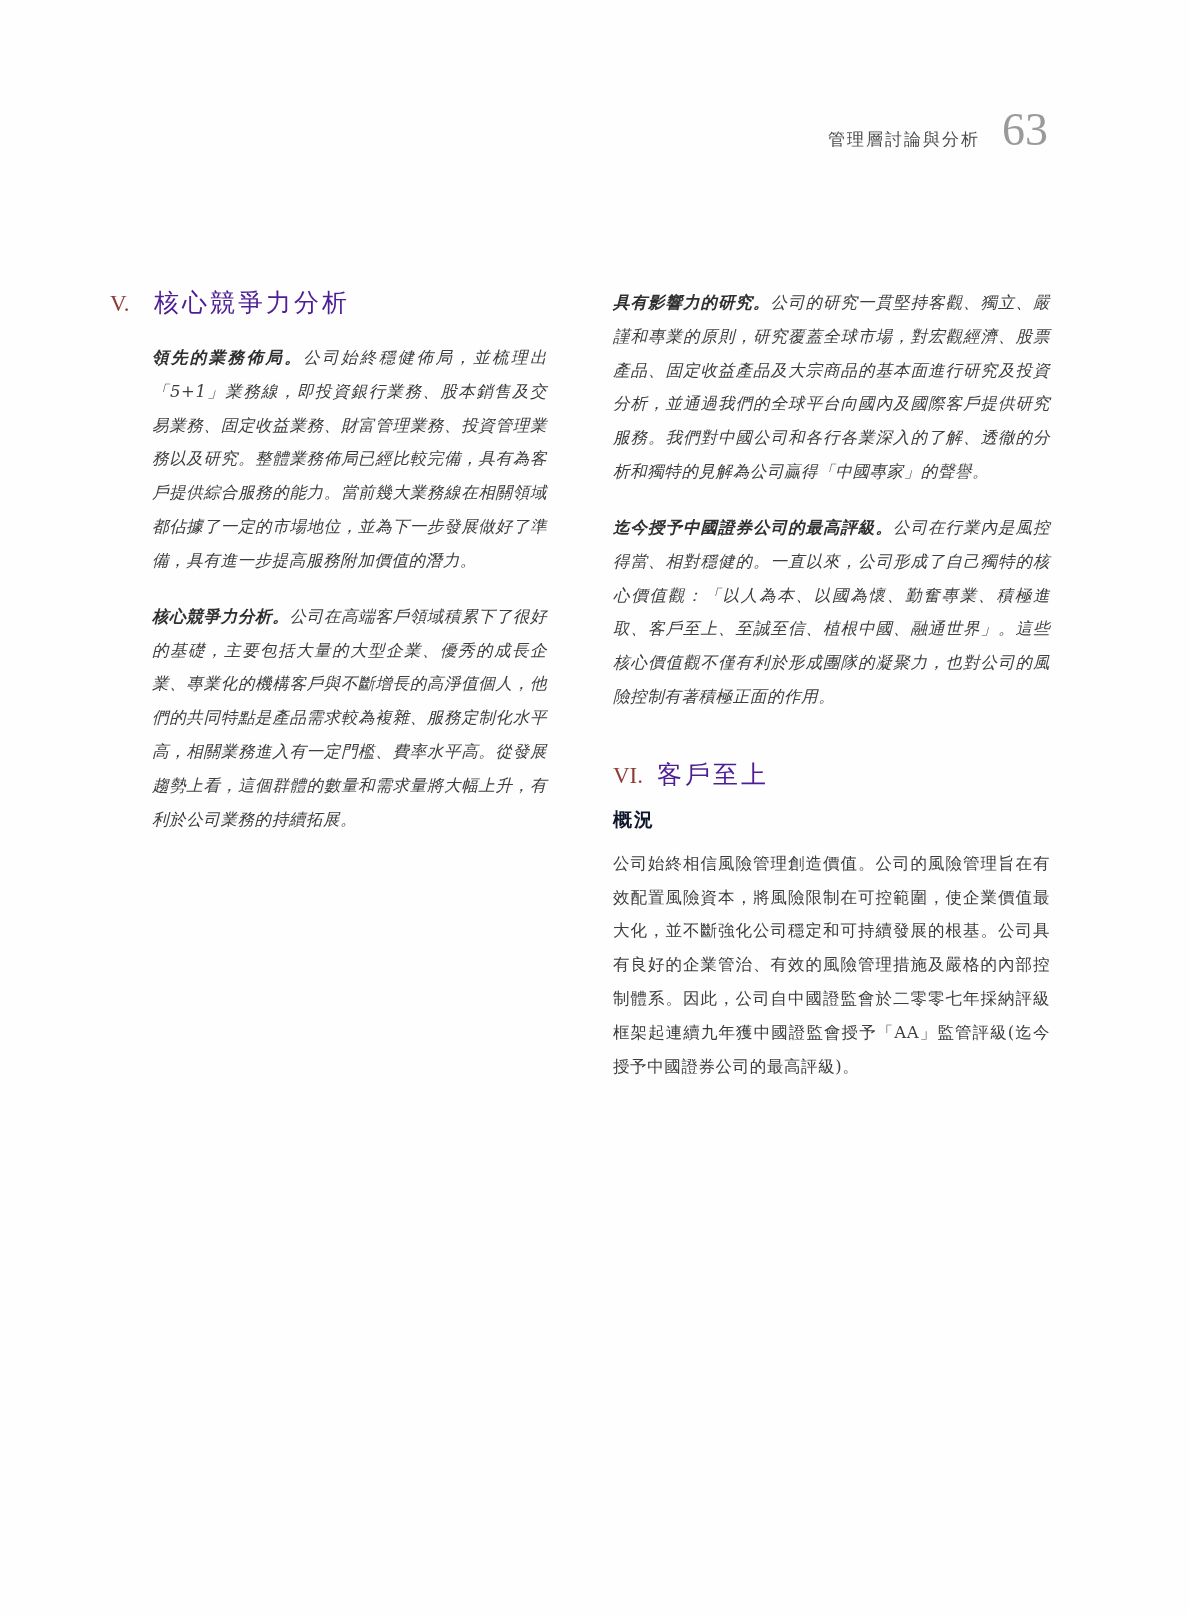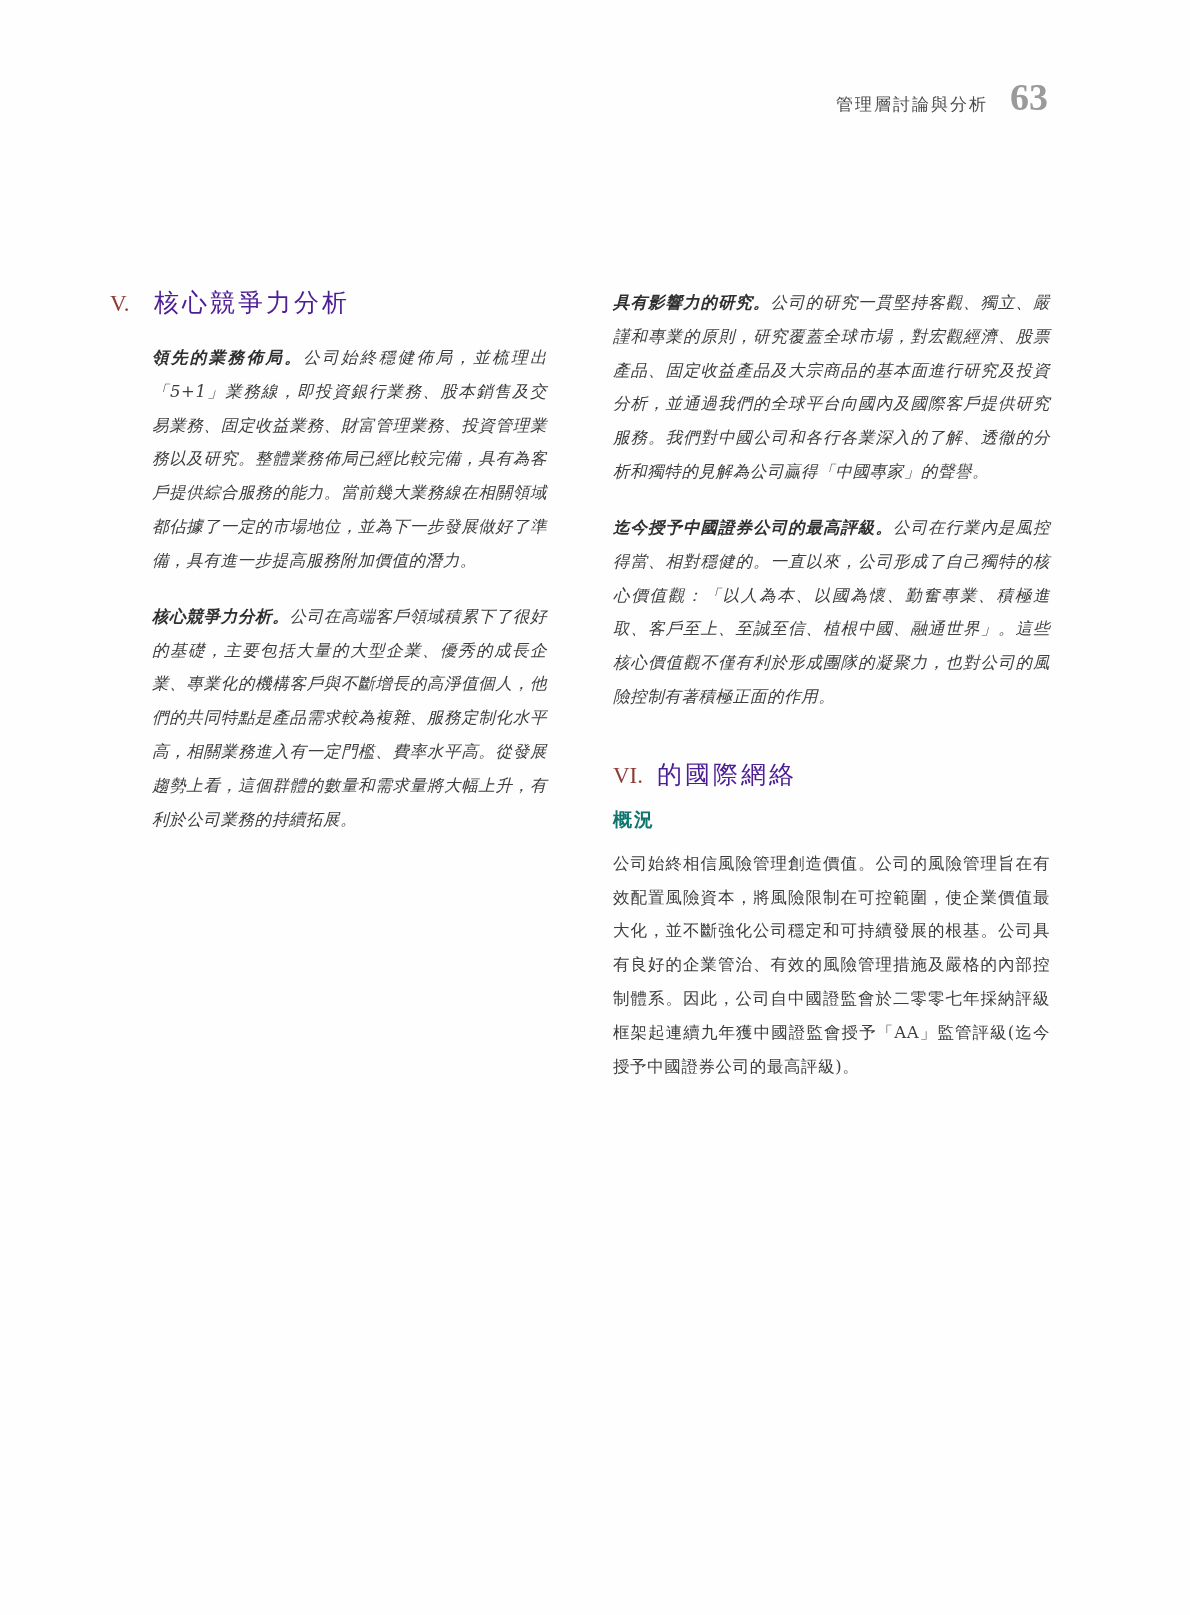--- a/index.html
+++ b/index.html
@@ -16,39 +16,39 @@
     overflow: hidden;
   }
   .page {
     position: absolute;
     inset: 0;
     background: #fefefe;
   }
   
   .header {
     position: absolute;
-    top: 78px;
+    top: 107px;
     right: 142px;
     display: flex;
     align-items: baseline;
     gap: 22px;
     justify-content: flex-end;
   }
   .header-title {
     font-size: 17px;
     letter-spacing: 2px;
     color: #4a4a4a;
     font-family: "DejaVu Serif", serif;
   }
   .header-pageno {
-    font-size: 38px;
+    font-size: 46px;
     color: #9a9a9a;
     font-family: "Liberation Serif", serif;
     line-height: 1;
-    font-weight: 700;
+    font-weight: 400;
   }
   
   .content {
     position: absolute;
     top: 286px;
     left: 110px;
     width: 940px;
     display: flex;
     gap: 66px;
   }
@@ -75,21 +75,21 @@
     font-family: "DejaVu Serif", serif;
     color: #4c1d95;
   }
   .sec-heading.vi {
     margin-top: 44px;
     margin-bottom: 16px;
   }
   .sub-heading {
     font-size: 19px;
     letter-spacing: 2px;
-    color: #0f766e;
+    color: #0f172a;
     font-family: "DejaVu Serif", serif;
     font-weight: bold;
     margin: 0 0 14px 0;
   }
   
   .body-block {
     padding-left: 42px;
     font-style: italic;
   }
   p.para {
@@ -145,21 +145,21 @@
         <p class="para">
           <span class="lead">具有影響力的研究。</span><span>公司的研究一貫堅持客觀、獨立、嚴謹和專業的原則，研究覆蓋全球市場，對宏觀經濟、股票產品、固定收益產品及大宗商品的基本面進行研究及投資分析，並通過我們的全球平台向國內及國際客戶提供研究服務。我們對中國公司和各行各業深入的了解、透徹的分析和獨特的見解為公司贏得「中國專家」的聲譽。</span>
         </p>
         <p class="para">
           <span class="lead">迄今授予中國證券公司的最高評級。</span><span>公司在行業內是風控得當、相對穩健的。一直以來，公司形成了自己獨特的核心價值觀：「以人為本、以國為懷、勤奮專業、積極進取、客戶至上、至誠至信、植根中國、融通世界」。這些核心價值觀不僅有利於形成團隊的凝聚力，也對公司的風險控制有著積極正面的作用。</span>
         </p>
       </div>
 
       <div class="sec-heading vi">
         <span class="sec-num">VI.</span>
-        <span class="sec-title">的國際網絡</span>
+        <span class="sec-title">客戶至上</span>
       </div>
 
       <div class="risk-block">
         <h3 class="sub-heading">概況</h3>
         <p class="para">
           <span>公司始終相信風險管理創造價值。公司的風險管理旨在有效配置風險資本，將風險限制在可控範圍，使企業價值最大化，並不斷強化公司穩定和可持續發展的根基。公司具有良好的企業管治、有效的風險管理措施及嚴格的內部控制體系。因此，公司自中國證監會於二零零七年採納評級框架起連續九年獲中國證監會授予「AA」監管評級(迄今授予中國證券公司的最高評級)。</span>
         </p>
       </div>
 
     </div>

